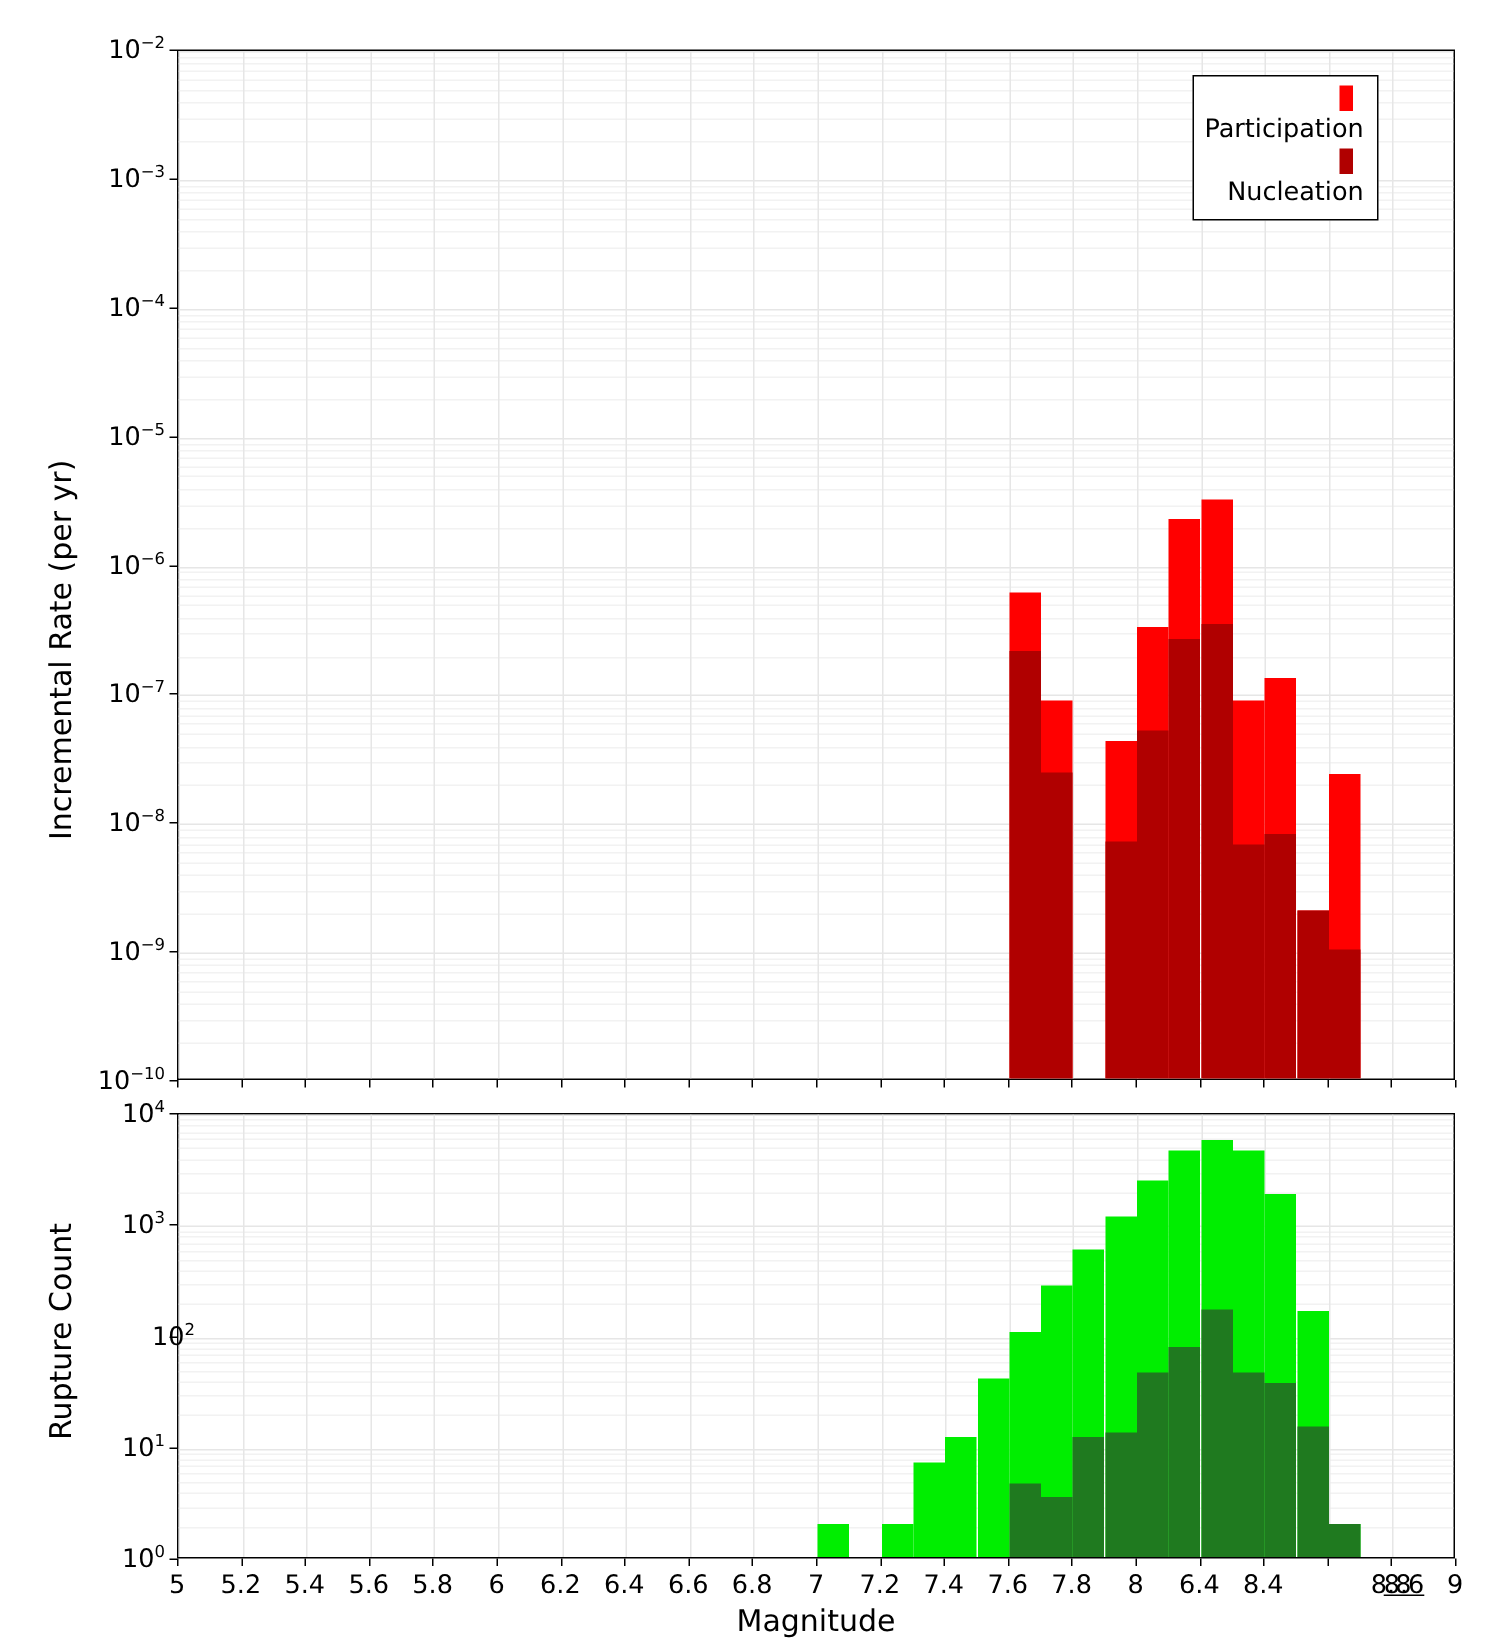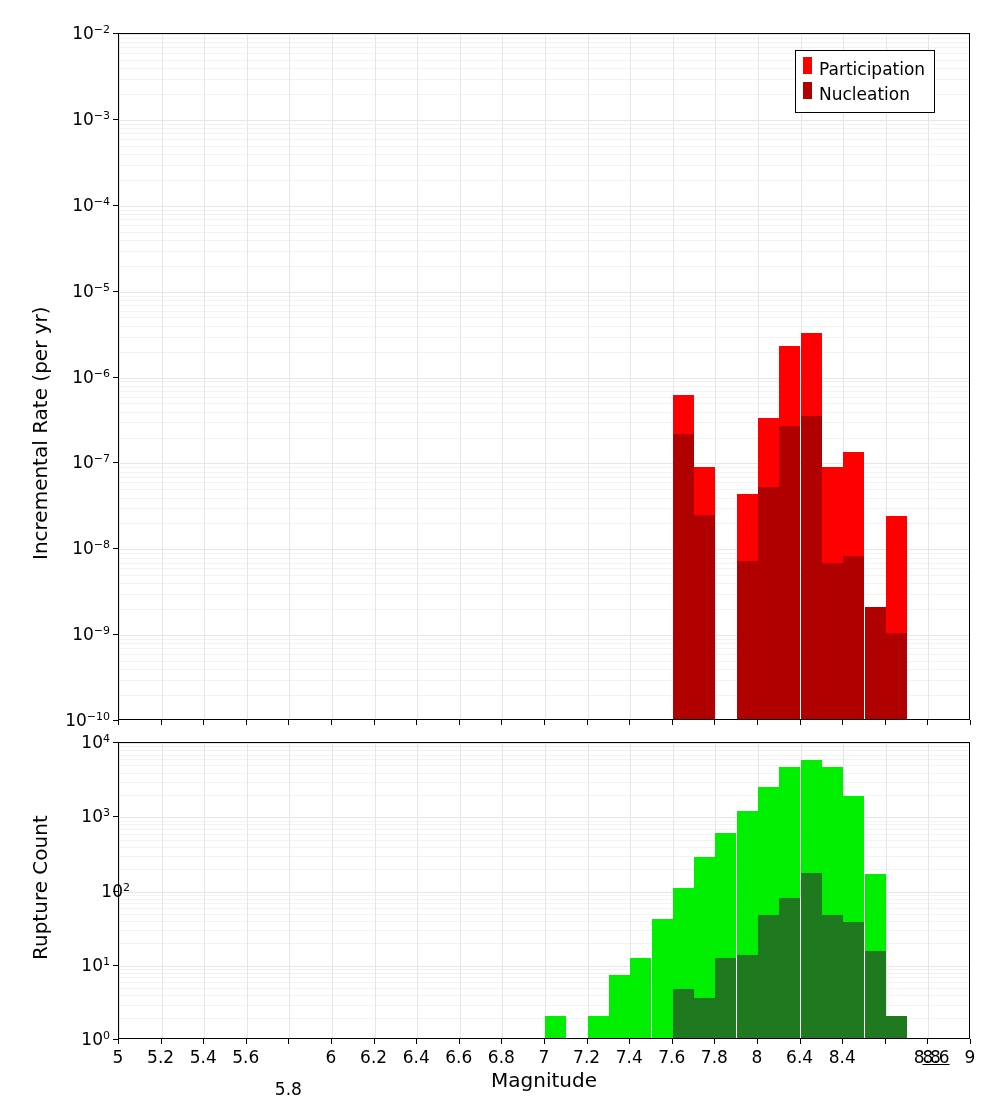--- a/index.html
+++ b/index.html
@@ -139,22 +139,23 @@
     position: absolute;
     box-sizing: border-box;
     border: 1px solid #000;
     background: #fff;
     padding: 6px 9px 6px 7px;
     font-size: 17px;
     line-height: 1.45;
   }
   .legend-row {
     display: flex;
-    align-items: flex-start;
+    align-items: flex-end;
     white-space: nowrap;
+    flex-direction: column;
   }
   .legend-swatch {
     width: 9px;
     height: 17px;
     margin-right: 7px;
     flex: none;
   }
 </style>
 </head>
 <body>
@@ -442,21 +443,21 @@
     </div>
   <div id="xticks-bottom">
       <div class="xtick" style="left: 118px; top: 1047px;">5</div>
       <div class="tickmark-x" style="left: 118px; top: 1039px;"></div>
       <div class="xtick" style="left: 160.6px; top: 1047px;">5.2</div>
       <div class="tickmark-x" style="left: 161px; top: 1039px;"></div>
       <div class="xtick" style="left: 203.2px; top: 1047px;">5.4</div>
       <div class="tickmark-x" style="left: 203px; top: 1039px;"></div>
       <div class="xtick" style="left: 245.8px; top: 1047px;">5.6</div>
       <div class="tickmark-x" style="left: 246px; top: 1039px;"></div>
-      <div class="xtick" style="left: 288.4px; top: 1047px; margin-top: 32px;">5.8</div>
+      <div class="xtick" style="left: 288.4px; top: 1047px;">5.8</div>
       <div class="tickmark-x" style="left: 288px; top: 1039px;"></div>
       <div class="xtick" style="left: 331px; top: 1047px;">6</div>
       <div class="tickmark-x" style="left: 331px; top: 1039px;"></div>
       <div class="xtick" style="left: 373.6px; top: 1047px;">6.2</div>
       <div class="tickmark-x" style="left: 374px; top: 1039px;"></div>
       <div class="xtick" style="left: 416.2px; top: 1047px;">6.4</div>
       <div class="tickmark-x" style="left: 416px; top: 1039px;"></div>
       <div class="xtick" style="left: 458.8px; top: 1047px;">6.6</div>
       <div class="tickmark-x" style="left: 459px; top: 1039px;"></div>
       <div class="xtick" style="left: 501.4px; top: 1047px;">6.8</div>

